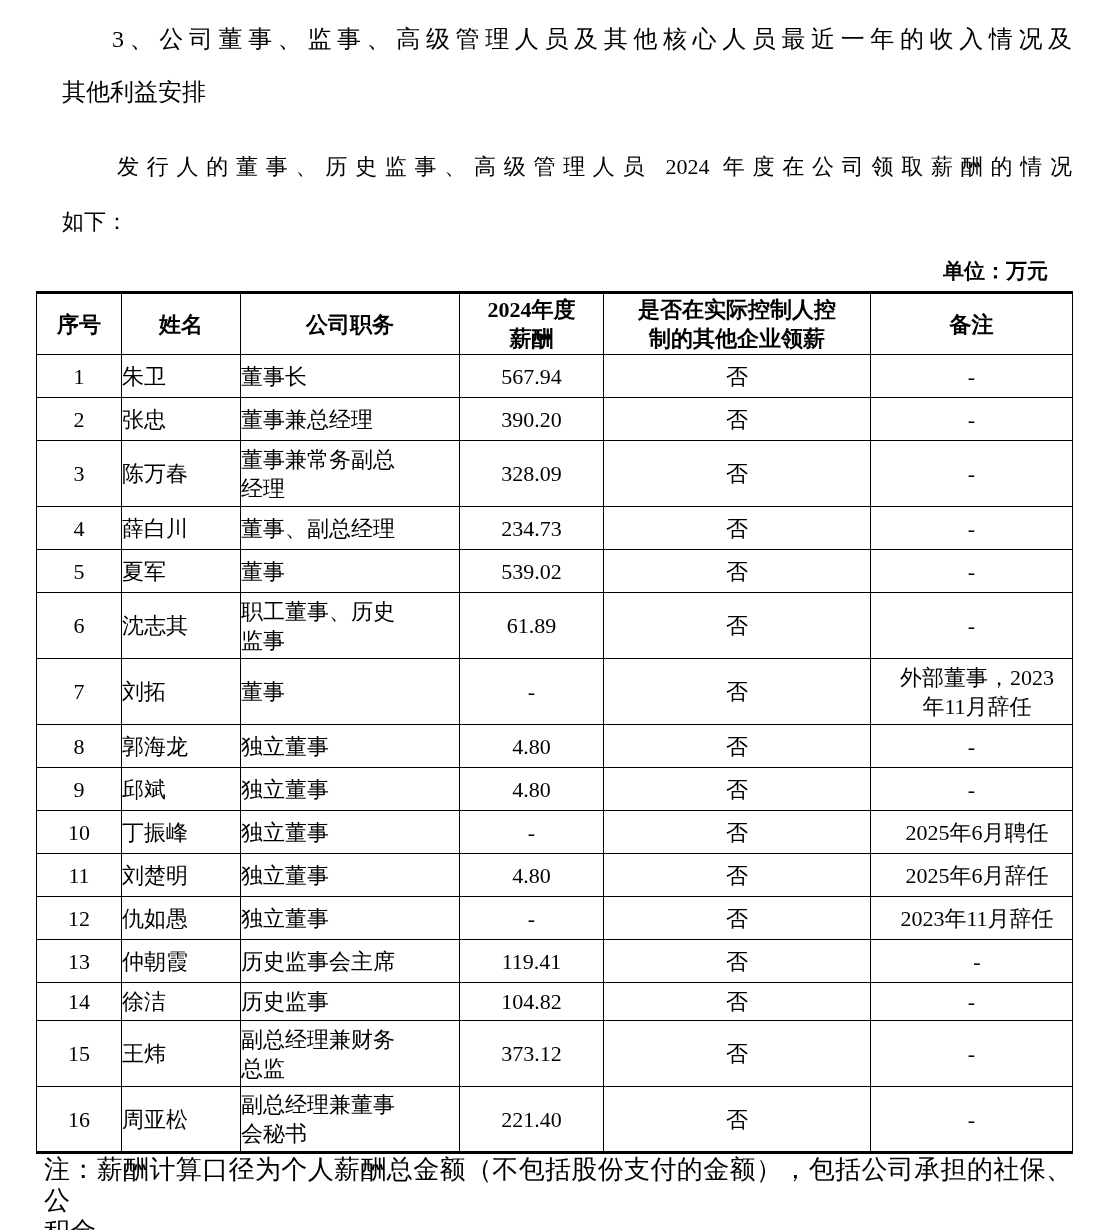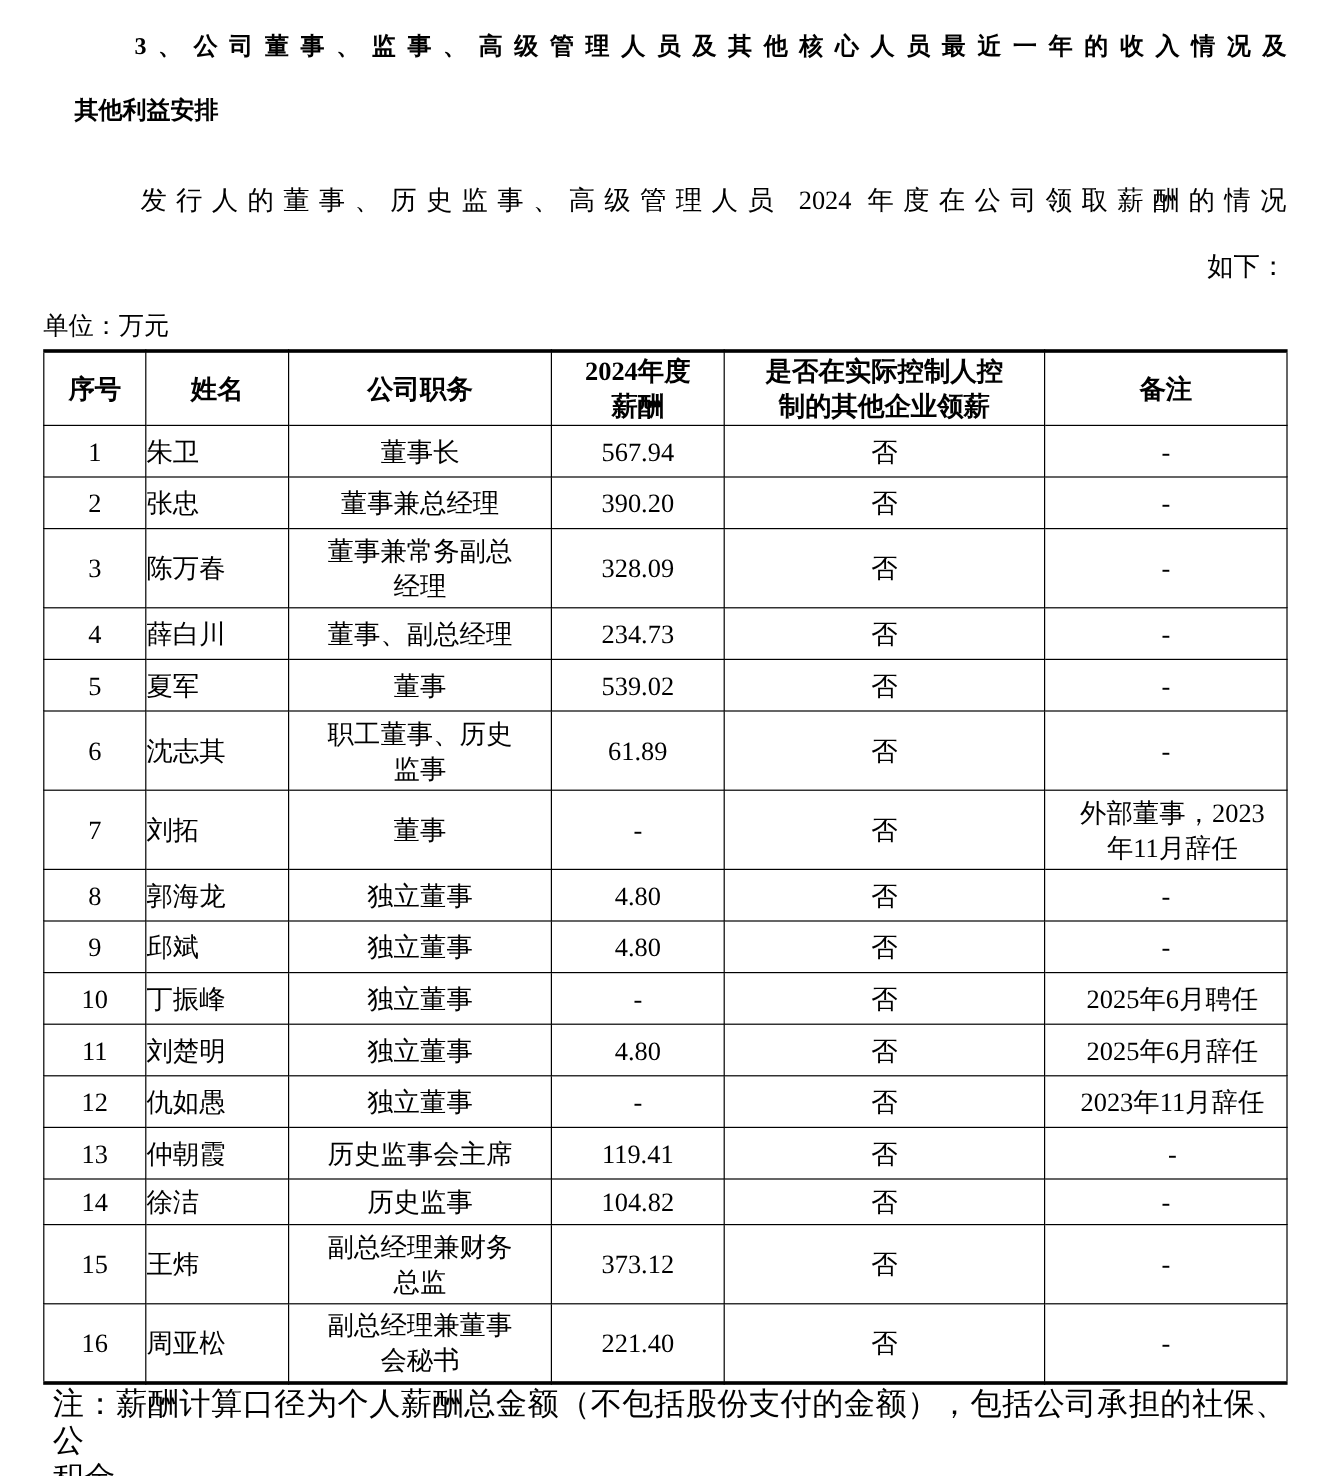--- a/index.html
+++ b/index.html
@@ -7,22 +7,22 @@
     width: 1104px;
     color: #000000;
     font-family: "Liberation Serif", "DejaVu Serif", serif;
     -webkit-font-smoothing: antialiased;
   }
   .page { padding: 13px 32px 12px 36px; box-sizing: border-box; width: 1104px; }
 
   
   .heading {
     margin-left: 26px;
-    font-size: 20px;
-    font-weight: bold;
+    font-size: 24px;
+    font-weight: normal;
     line-height: 53px;
   }
   .heading .line1 {
     text-indent: 50px;
     text-align: justify;
     text-align-last: justify;
   }
   .heading .line2 { text-align: left; }
 
   
@@ -30,29 +30,30 @@
     margin-left: 26px;
     margin-top: 20px;
     font-size: 22px;
     line-height: 55px;
   }
   .intro .line1 {
     text-indent: 55px;
     text-align: justify;
     text-align-last: justify;
   }
-  .intro .line2 { text-align: right; }
+  .intro .line2 { text-align: left; }
 
   
   .unit-label {
     margin-top: 7px;
     font-size: 21px;
     line-height: 30px;
-    text-align: left;
+    text-align: right;
     padding-right: 24px;
+    font-weight: bold;
   }
 
   
   table.salary-table {
     margin-top: 5px;
     width: 100%;
     border-collapse: collapse;
     table-layout: fixed;
     border-top: 3px solid #000;
     border-bottom: 3.5px solid #000;
@@ -63,21 +64,21 @@
     font-size: 22px;
     line-height: 29px;
     white-space: pre-line;
     padding: 0;
     overflow: hidden;
   }
   table.salary-table thead tr { height: 62px; }
   table.salary-table th { font-weight: bold; text-align: center; }
   td.c-no    { text-align: center; }
   td.c-name  { text-align: left; padding-left: 11px; margin-top: 47px; }
-  td.c-pos   { text-align: center; padding-left: 10px; }
+  td.c-pos   { text-align: left; padding-left: 10px; }
   td.c-salary{ text-align: center; padding-right: 14px; }
   td.c-other { text-align: center; }
   td.c-remark{ text-align: center; }
   td.c-remark.align-left { text-align: center; padding-left: 11px; }
 
   
   .note {
     margin-top: 0;
     margin-left: 8px;
     font-size: 26px;

